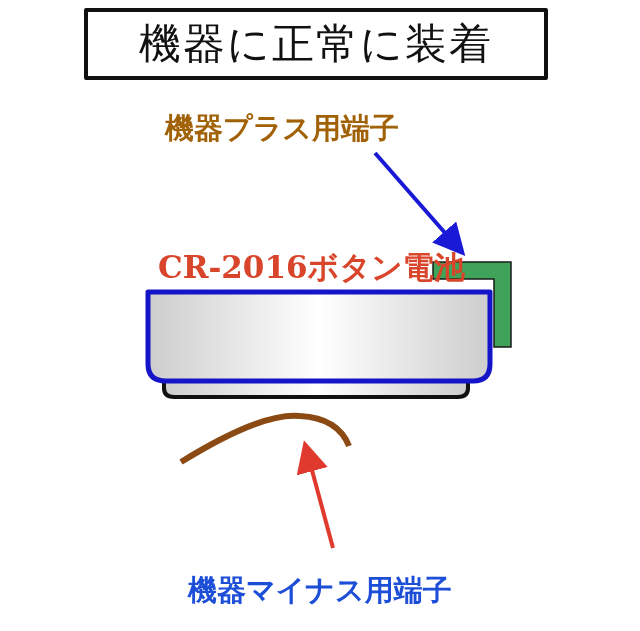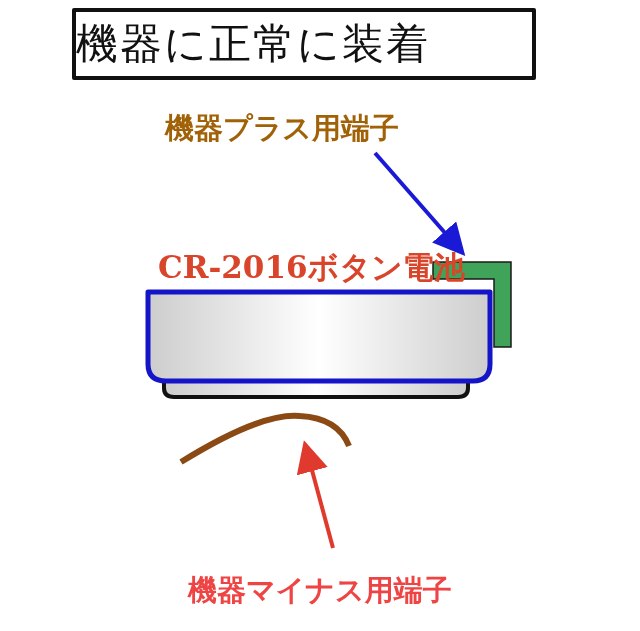--- a/index.html
+++ b/index.html
@@ -9,29 +9,30 @@
     }
     body {
       width: 640px;
       height: 631px;
       position: relative;
       overflow: hidden;
       font-family: "DejaVu Sans", sans-serif;
     }
     .title-box {
       position: absolute;
-      left: 72px;
+      left: 84px;
       top: 8px;
       width: 456px;
       height: 64px;
       border: 4px solid #111111;
       border-radius: 2px;
       background: #ffffff;
       display: flex;
       align-items: center;
+      justify-content: center;
     }
     .title-text {
       font-family: "DejaVu Sans", sans-serif;
       font-size: 42px;
       color: #111111;
       letter-spacing: 2px;
       line-height: 1;
     }
     .label {
       position: absolute;
@@ -51,21 +52,21 @@
       top: 232px;
       font-size: 31px;
       color: #d9452b;
       font-family: "DejaVu Serif", serif;
       margin-top: 20px;
     }
     .label-minus {
       left: 188px;
       top: 576px;
       font-size: 29px;
-      color: #ef4444;
+      color: #1d4ed8;
       font-family: "DejaVu Sans", sans-serif;
     }
     svg.diagram {
       position: absolute;
       left: 0;
       top: 0;
       width: 640px;
       height: 631px;
     }
   </style>

